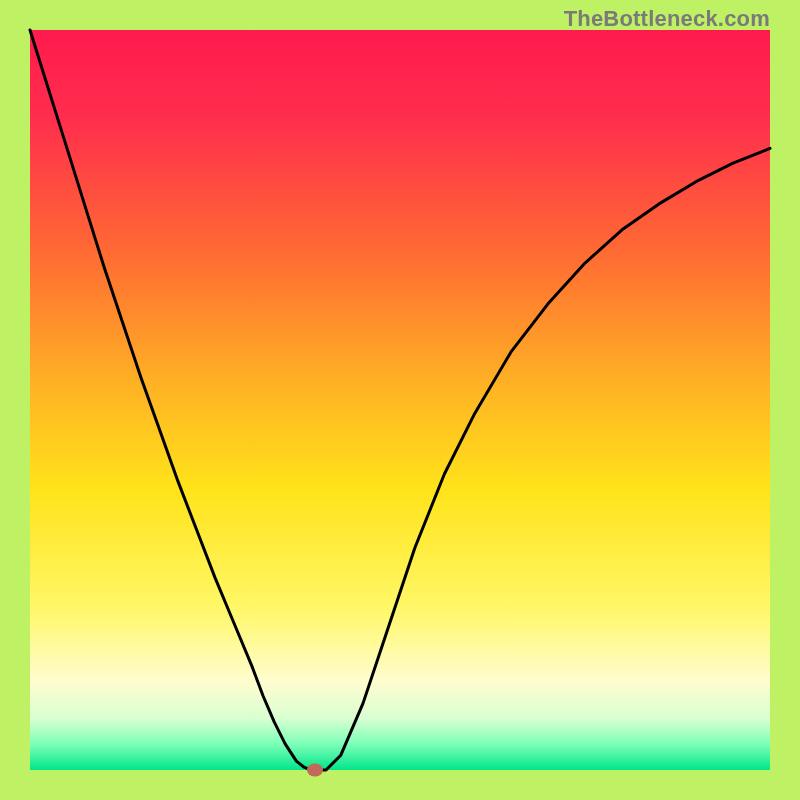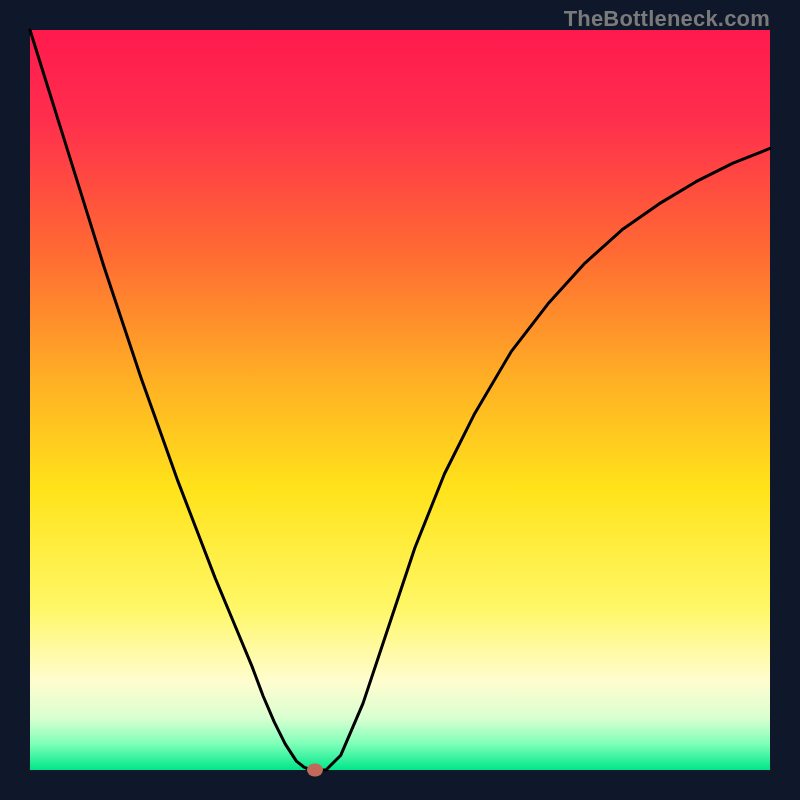--- a/index.html
+++ b/index.html
@@ -1,21 +1,21 @@
 <!DOCTYPE html>
 <html><head>
 <meta charset="utf-8">
 <style>
   * { margin: 0; padding: 0; box-sizing: border-box; }
   html, body { width: 800px; height: 800px; overflow: hidden; background: #000; }
   .chart-container {
     position: relative;
     width: 800px;
     height: 800px;
-    background: #0f172a;
+    background: #bef264;
   }
   .plot-area {
     position: absolute;
     left: 30px;
     top: 30px;
     width: 740px;
     height: 740px;
   }
   .gradient-bg {
     position: absolute;

